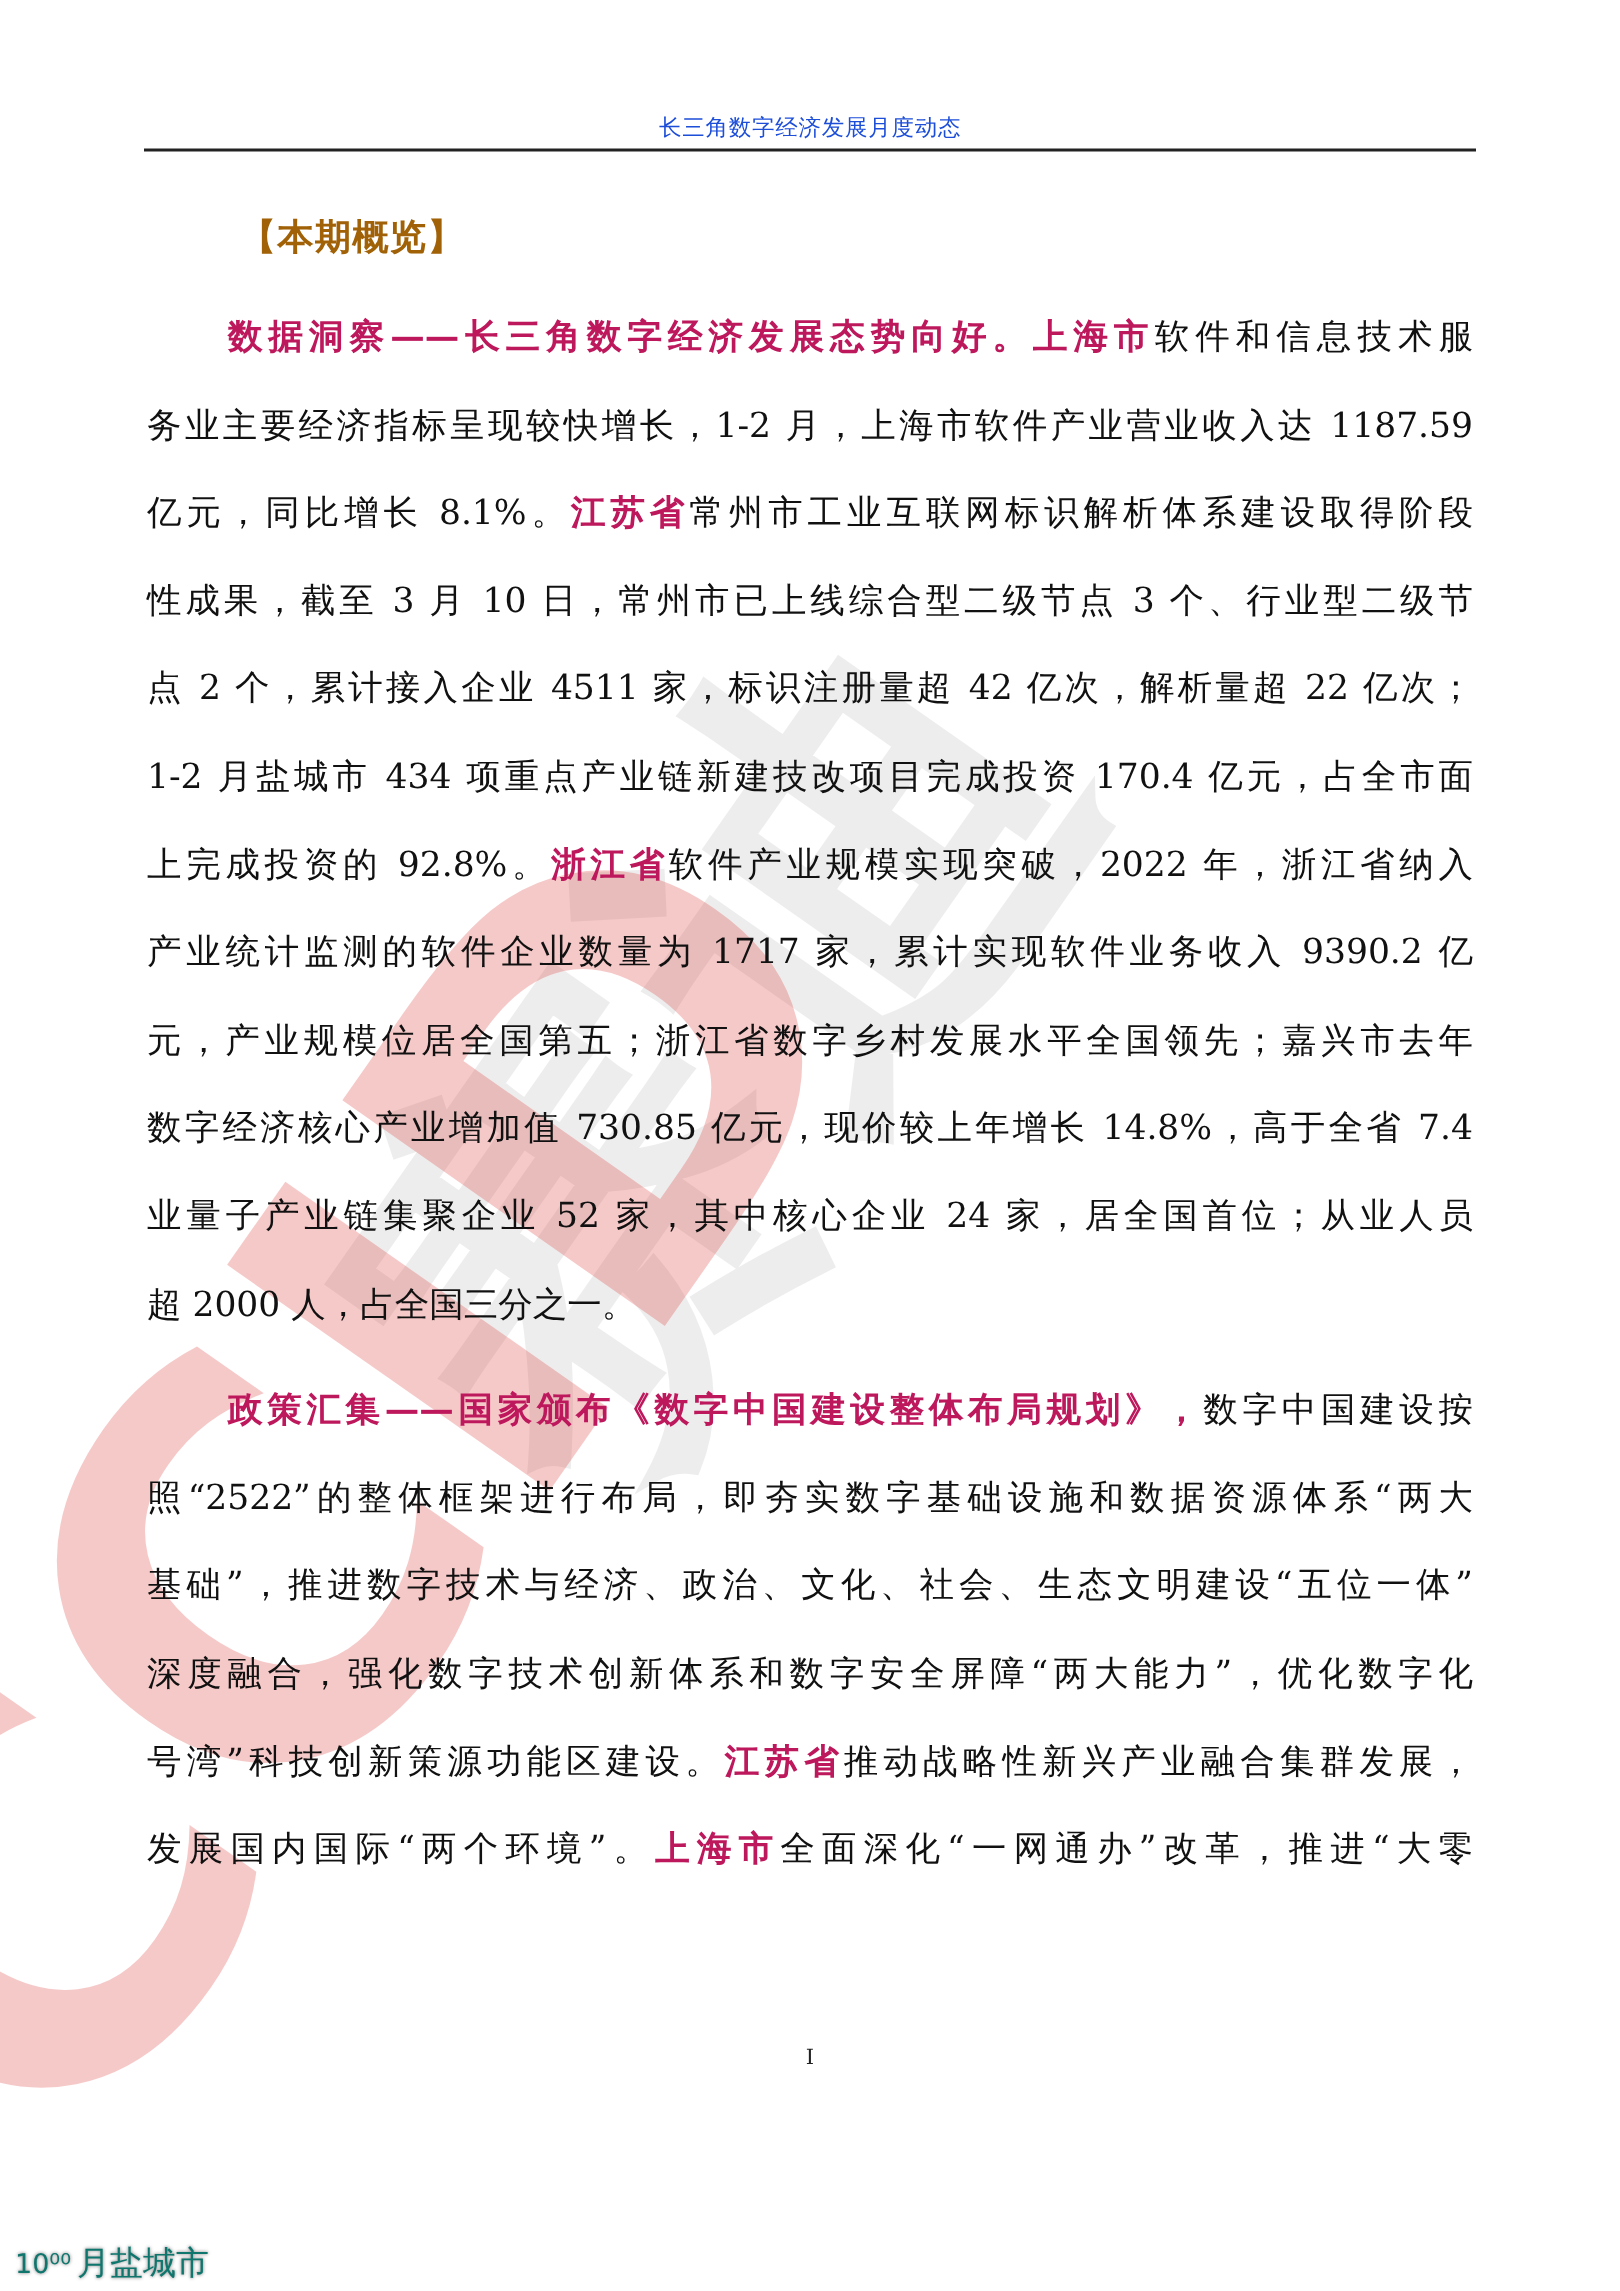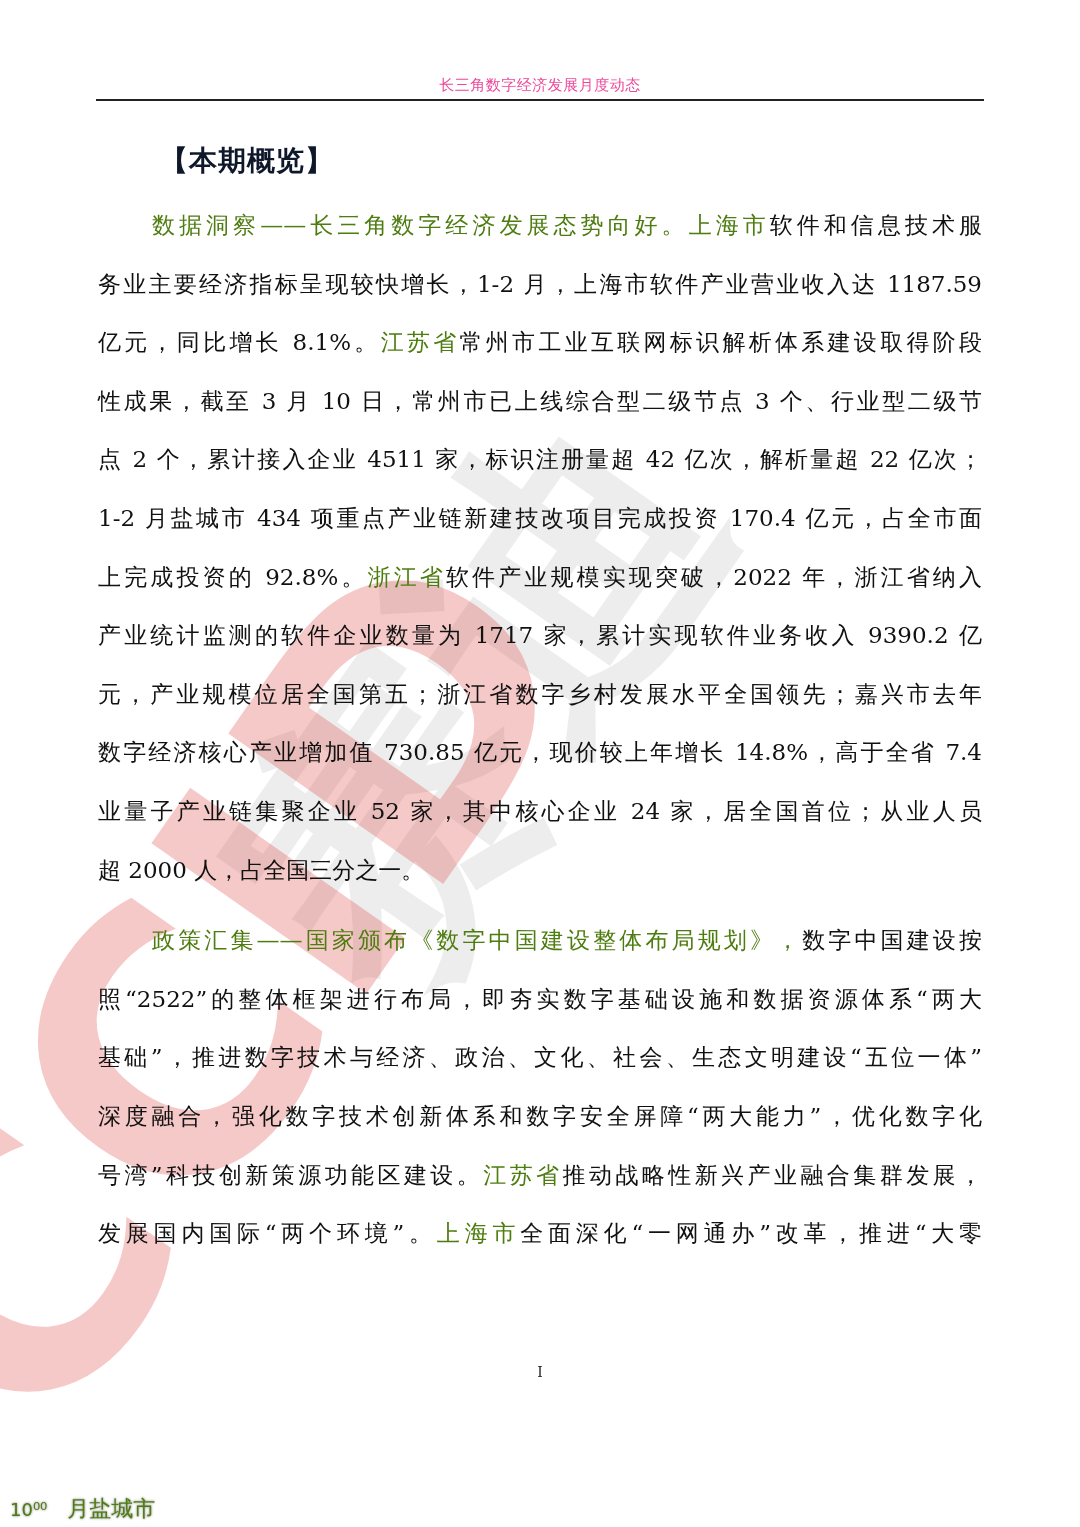--- a/index.html
+++ b/index.html
@@ -3,40 +3,40 @@
 <meta charset="utf-8">
 <style>
   html, body { margin: 0; padding: 0; }
   body {
     width: 1080px; height: 1527px; background: #ffffff; position: relative; overflow: hidden;
     font-family: "DejaVu Serif", "Liberation Serif", serif; color: #111;
   }
   .watermark-layer { position: absolute; left: 0; top: 0; width: 1080px; height: 1527px; pointer-events: none; z-index: 0; }
   .header-title {
     position: absolute; top: 76px; left: 0; width: 1080px; text-align: center;
-    font-size: 15px; color: #ec4899; letter-spacing: 0.5px;
+    font-size: 15px; color: #1d4ed8; letter-spacing: 0.5px;
   }
   .header-rule { position: absolute; top: 99px; left: 96px; width: 888px; height: 2px; background: #222; }
   .section-heading {
-    position: absolute; top: 142px; left: 160px; font-size: 28px; font-weight: bold;
-    font-family: Liberation Sans, sans-serif; letter-spacing: 1px; color: #0f172a;
+    position: absolute; top: 142px; left: 160px; font-size: 24px; font-weight: bold;
+    font-family: Liberation Sans, sans-serif; letter-spacing: 1px; color: #a16207;
   }
   .body-text { position: absolute; left: 98px; top: 196px; width: 884px; z-index: 1; }
   .line {
     height: 58.6px; line-height: 58.6px; font-size: 23px; white-space: nowrap;
     text-align: justify; text-align-last: justify; color: #111;
   }
   .line.last { text-align-last: left; }
   .line.indent { padding-left: 54px; }
   .line.para-gap { margin-top: 12px; }
-  b { font-weight: normal; color: #4d7c0f; }
+  b { font-weight: bold; color: #be185d; }
   .page-number { position: absolute; top: 1364px; left: 0; width: 1080px; text-align: center; font-size: 14px; color: #222; }
   .footer-logo {
-    position: absolute; left: 10px; top: 1494px; display: flex; align-items: center; gap: 20px;
-    color: #4d7c0f; font-family: "DejaVu Sans", sans-serif; font-size: 22px;
+    position: absolute; left: 10px; top: 1494px; display: flex; align-items: center; gap: 4px;
+    color: #0f766e; font-family: "DejaVu Sans", sans-serif; font-size: 22px;
     text-shadow: 0 0 2px #999, 0 0 3px #bbb;
   }
   .footer-logo .logo-mark { font-size: 18px; }
 </style>
 </head>
 <body>
 
 <svg class="watermark-layer" viewBox="0 0 1080 1527">
   <g opacity="0.22">
     <g transform="translate(560 760) rotate(-55)">

